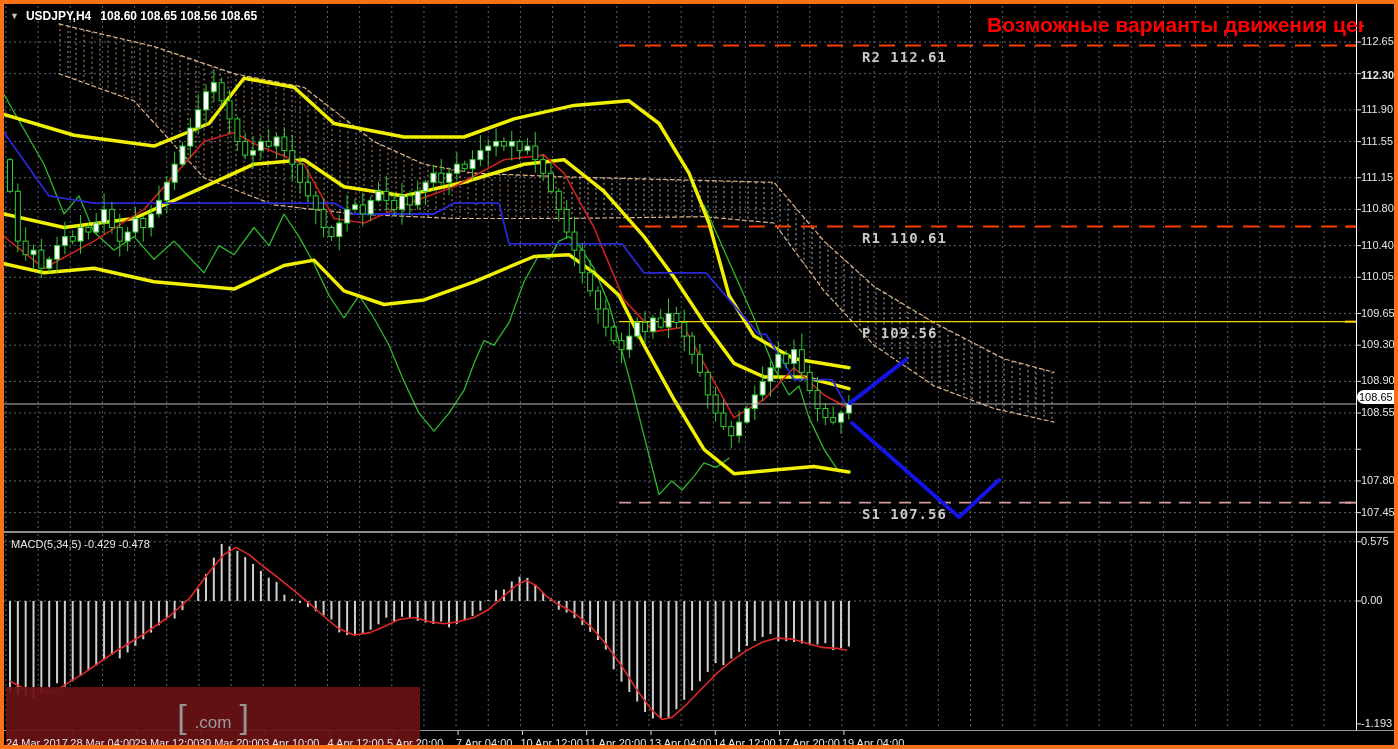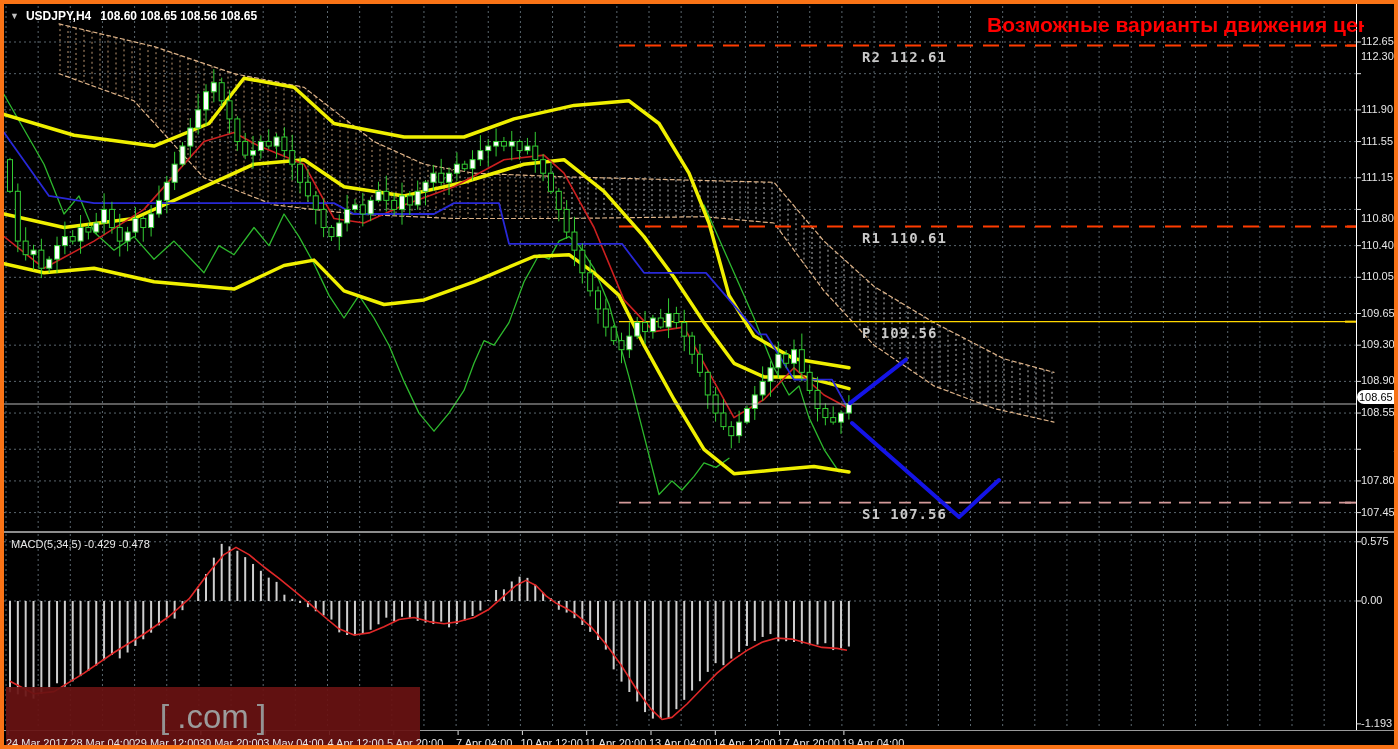--- a/index.html
+++ b/index.html
@@ -16,21 +16,21 @@
               color:#ff0000;text-align:center;white-space:nowrap;
               font:bold 21px "Liberation Sans",sans-serif;line-height:26px;}
   .annotation .l2{font-size:19px;}
   .macd-label{position:absolute;left:7px;top:534px;z-index:5;color:#e8e8e8;
               font:400 11px "Liberation Sans",sans-serif;}
   .watermark{position:absolute;left:2px;top:683px;width:414px;height:60px;z-index:3;
              background:rgba(104,18,18,0.93);display:flex;align-items:baseline;
              justify-content:center;padding-top:10px;color:#9c9c9c;}
   .watermark .br{font-size:34px;font-weight:400;color:#949494;padding:0 8px;}
   .watermark .main{font-size:40px;letter-spacing:0.5px;}
-  .watermark .suf{font-size:33px;}
+  .watermark .suf{font-size:17px;}
   .axis-layer{position:absolute;left:0;top:0;width:1398px;height:749px;z-index:4;pointer-events:none;}
   .pa-label,.ma-label{position:absolute;left:1357px;color:#e6e6e6;
             font:400 11px "Liberation Sans",sans-serif;white-space:nowrap;}
   .ta-label{position:absolute;top:733px;color:#e6e6e6;
             font:400 11px "Liberation Sans",sans-serif;white-space:nowrap;}
   .cur-tag{position:absolute;left:1353px;width:43px;background:#ffffff;color:#000000;
            font:400 11px "Liberation Sans",sans-serif;padding:0 2px;line-height:14px;}
   .lvl-label{position:absolute;color:#c8c8c8;letter-spacing:1px;
              font:bold 14px "DejaVu Sans Mono",monospace;white-space:nowrap;}
 </style>
@@ -668,43 +668,43 @@
   <div class="macd-label">MACD(5,34,5) -0.429 -0.478</div>
 
   <div class="watermark">
     <span class="br">[</span>
       <span class="suf">.com</span>
       <span class="br">]</span>
   </div>
 
   <div class="axis-layer" id="axis-layer">
       <div class="pa-label" style="top: 31px;">112.65</div>
-      <div class="pa-label" style="top: 46px;">112.30</div>
+      <div class="pa-label" style="top: 65px; font-weight: bold;">112.30</div>
       <div class="pa-label" style="top: 98.875px;">111.90</div>
       <div class="pa-label" style="top: 130.55px;">111.55</div>
       <div class="pa-label" style="top: 166.75px;">111.15</div>
-      <div class="pa-label" style="top: 198.425px; margin-top: 10px;">110.80</div>
+      <div class="pa-label" style="top: 198.425px;">110.80</div>
       <div class="pa-label" style="top: 234.625px;">110.40</div>
       <div class="pa-label" style="top: 266.3px;">110.05</div>
       <div class="pa-label" style="top: 302.5px;">109.65</div>
       <div class="pa-label" style="top: 334.175px;">109.30</div>
       <div class="pa-label" style="top: 370.375px;">108.90</div>
       <div class="pa-label" style="top: 402.05px;">108.55</div>
       <div class="pa-label" style="top: 438.25px; margin-left: 32px;">108.15</div>
       <div class="pa-label" style="top: 469.925px;">107.80</div>
       <div class="pa-label" style="top: 501.6px;">107.45</div>
       <div class="cur-tag" style="top: 386px; border-radius: 7px;">108.65</div>
       <div class="ma-label" style="top: 530.775px;">0.575</div>
       <div class="ma-label" style="top: 590px;">0.00</div>
       <div class="ma-label" style="top: 712.879px;">-1.193</div>
       <div class="ta-label" style="left: 2px;">24 Mar 2017</div>
       <div class="ta-label" style="left: 66.3px;">28 Mar 04:00</div>
       <div class="ta-label" style="left: 130.6px;">29 Mar 12:00</div>
       <div class="ta-label" style="left: 194.9px;">30 Mar 20:00</div>
-      <div class="ta-label" style="left: 259.2px;">3 May 04:00</div>
+      <div class="ta-label" style="left: 259.2px;">3 Apr 10:00</div>
       <div class="ta-label" style="left: 323.5px;">4 Apr 12:00</div>
       <div class="ta-label" style="left: 383px;">5 Apr 20:00</div>
       <div class="ta-label" style="left: 452.1px;">7 Apr 04:00</div>
       <div class="ta-label" style="left: 516.4px;">10 Apr 12:00</div>
       <div class="ta-label" style="left: 580.7px;">11 Apr 20:00</div>
       <div class="ta-label" style="left: 645px;">13 Apr 04:00</div>
       <div class="ta-label" style="left: 709.3px;">14 Apr 12:00</div>
       <div class="ta-label" style="left: 773.6px;">17 Apr 20:00</div>
       <div class="ta-label" style="left: 837.9px;">19 Apr 04:00</div>
       <div class="lvl-label" style="left: 858px; top: 44.62px;">R2 112.61</div>

